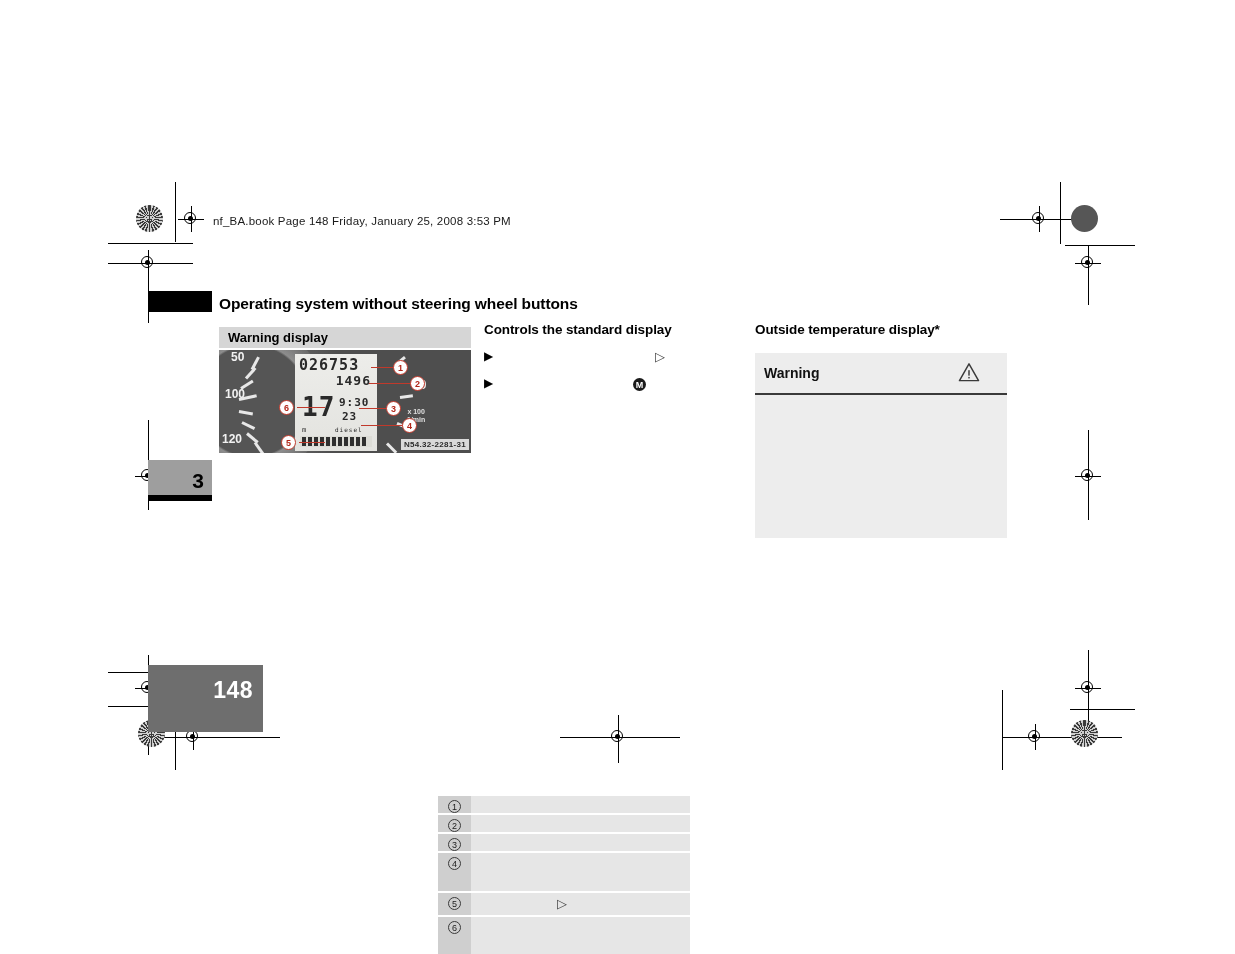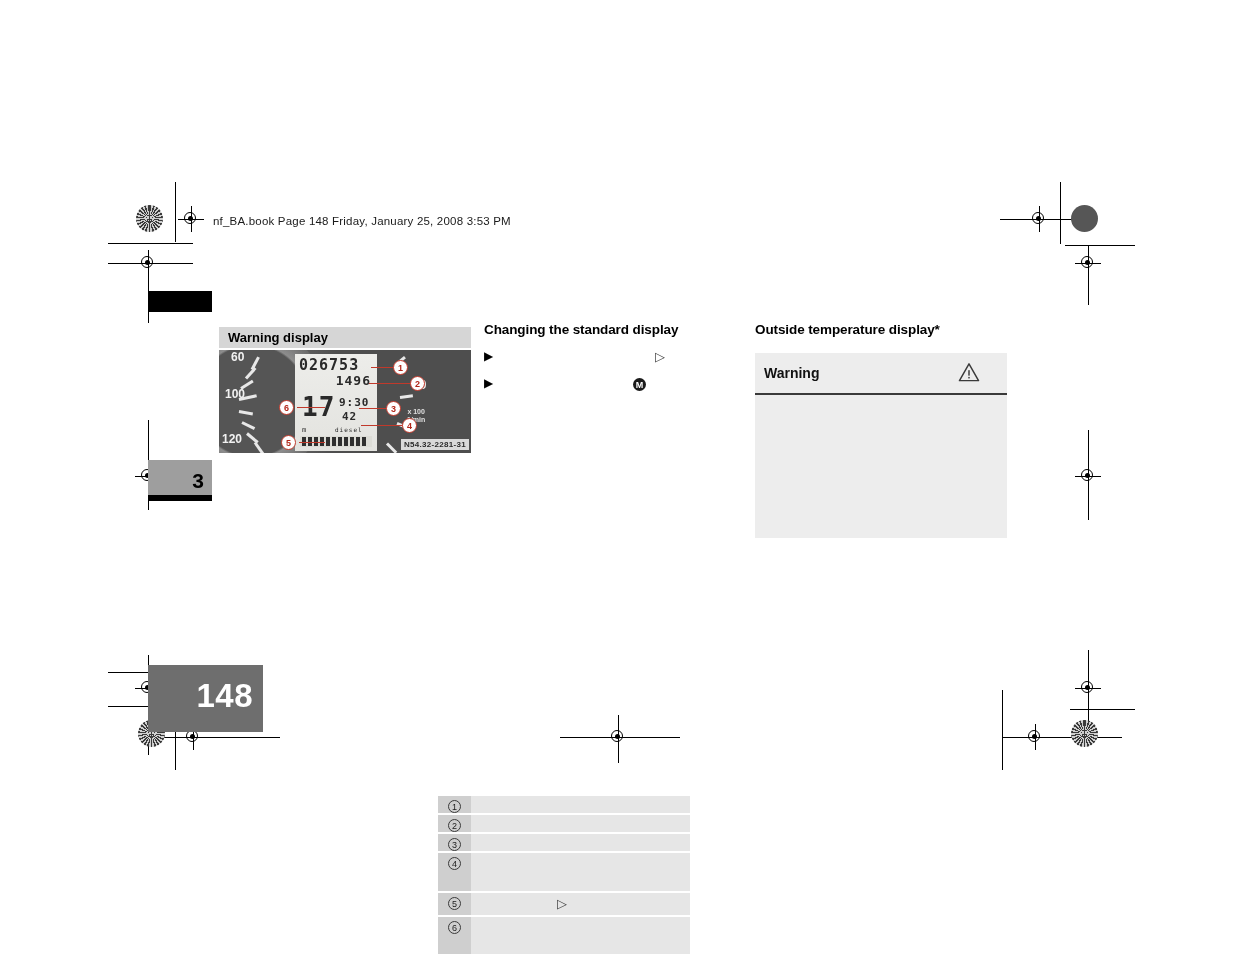--- a/index.html
+++ b/index.html
@@ -146,21 +146,21 @@
     top: 665px;
     width: 115px;
     height: 67px;
     background: #6e6e6e;
   }
   .page-num-box .num {
     position: absolute;
     right: 10px;
     top: 12px;
     color: #ffffff;
-    font-size: 33px;
+    font-size: 23px;
     font-weight: bold;
     letter-spacing: 0.5px;
   }
 
   
   .col1 {
     position: absolute;
     left: 219px;
     top: 327px;
     width: 252px;
@@ -517,20 +517,21 @@
   </div>
 
   <div class="halftone-dot" style="left:136px; top:205px;"></div>
   <div class="halftone-dot solid" style="left:1071px; top:205px;"></div>
   <div class="halftone-dot" style="left:138px; top:720px;"></div>
   <div class="halftone-dot" style="left:1071px; top:720px;"></div>
 
   <div class="file-stamp">nf_BA.book  Page 148  Friday, January 25, 2008  3:53 PM</div>
 
   <div class="black-tab"></div>
+  <div class="section-title">Operating system without steering wheel buttons</div>
 
   <div class="chapter-tab">
     <div class="num">3</div>
     <div class="underbar"></div>
   </div>
 
   <div class="page-num-box">
     <div class="num">148</div>
   </div>
 
@@ -546,41 +547,41 @@
 
       <div class="tick" style="left:33px; top:18px; width:14px; transform:rotate(-62deg);"></div>
       <div class="tick" style="left:27px; top:27px; width:14px; transform:rotate(-48deg);"></div>
       <div class="tick" style="left:22px; top:37px; width:14px; transform:rotate(-32deg);"></div>
       <div class="tick" style="left:20px; top:48px; width:18px; transform:rotate(-12deg);"></div>
       <div class="tick" style="left:20px; top:60px; width:14px; transform:rotate(10deg);"></div>
       <div class="tick" style="left:23px; top:71px; width:14px; transform:rotate(26deg);"></div>
       <div class="tick" style="left:28px; top:82px; width:14px; transform:rotate(40deg);"></div>
       <div class="tick" style="left:36px; top:91px; width:14px; transform:rotate(55deg);"></div>
 
-      <div class="gauge-num" style="left:12px; top:0px;">60</div>
+      <div class="gauge-num" style="left:12px; top:0px;">50</div>
       <div class="gauge-num" style="left:6px; top:37px;">100</div>
       <div class="gauge-num" style="left:3px; top:82px;">120</div>
       <div class="gauge-num" style="left:194px; top:28px;">10</div>
 
       <div class="tick" style="left:176px; top:14px; width:13px; transform:rotate(-40deg);"></div>
       <div class="tick" style="left:181px; top:46px; width:13px; transform:rotate(-8deg);"></div>
       <div class="tick" style="left:178px; top:72px; width:13px; transform:rotate(22deg);"></div>
       <div class="tick" style="left:168px; top:92px; width:13px; transform:rotate(45deg);"></div>
 
       <div class="unit-txt" style="left:188px; top:58px;">
         <span>x 100</span><br>
         <span>1/min</span>
       </div>
 
       <div class="lcd">
         <div class="seg odo">026753</div>
         <div class="seg trip">1496</div>
         <div class="seg gear">17</div>
         <div class="seg clock">9:30</div>
-        <div class="seg temp">42</div>
+        <div class="seg temp">23</div>
         <div class="seg fuel-label">m</div>
         <div class="seg fuel-word">diesel</div>
         <div class="fuelbar">
           <i style="left:2px"></i>
             <i style="left:8px"></i>
             <i style="left:14px"></i>
           <i style="left:20px"></i>
             <i style="left:26px"></i>
             <i style="left:32px"></i>
           <i style="left:38px"></i>
@@ -648,21 +649,21 @@
       <div class="legend-row">
         <div class="idx">
           <span class="circled">6</span>
         </div>
         <div class="txt" style="min-height:38px;"></div>
       </div>
     </div>
   </div>
 
   <div class="col2">
-    <div class="subhead">Changing the standard display</div>
+    <div class="subhead">Controls the standard display</div>
 
     <div class="step">
       <div class="marker tri-solid">▶</div>
       <div class="body">
         <span></span>
         <span class="tri-open" style="margin-left:155px;">▷</span>
       </div>
     </div>
 
     <div class="step">

